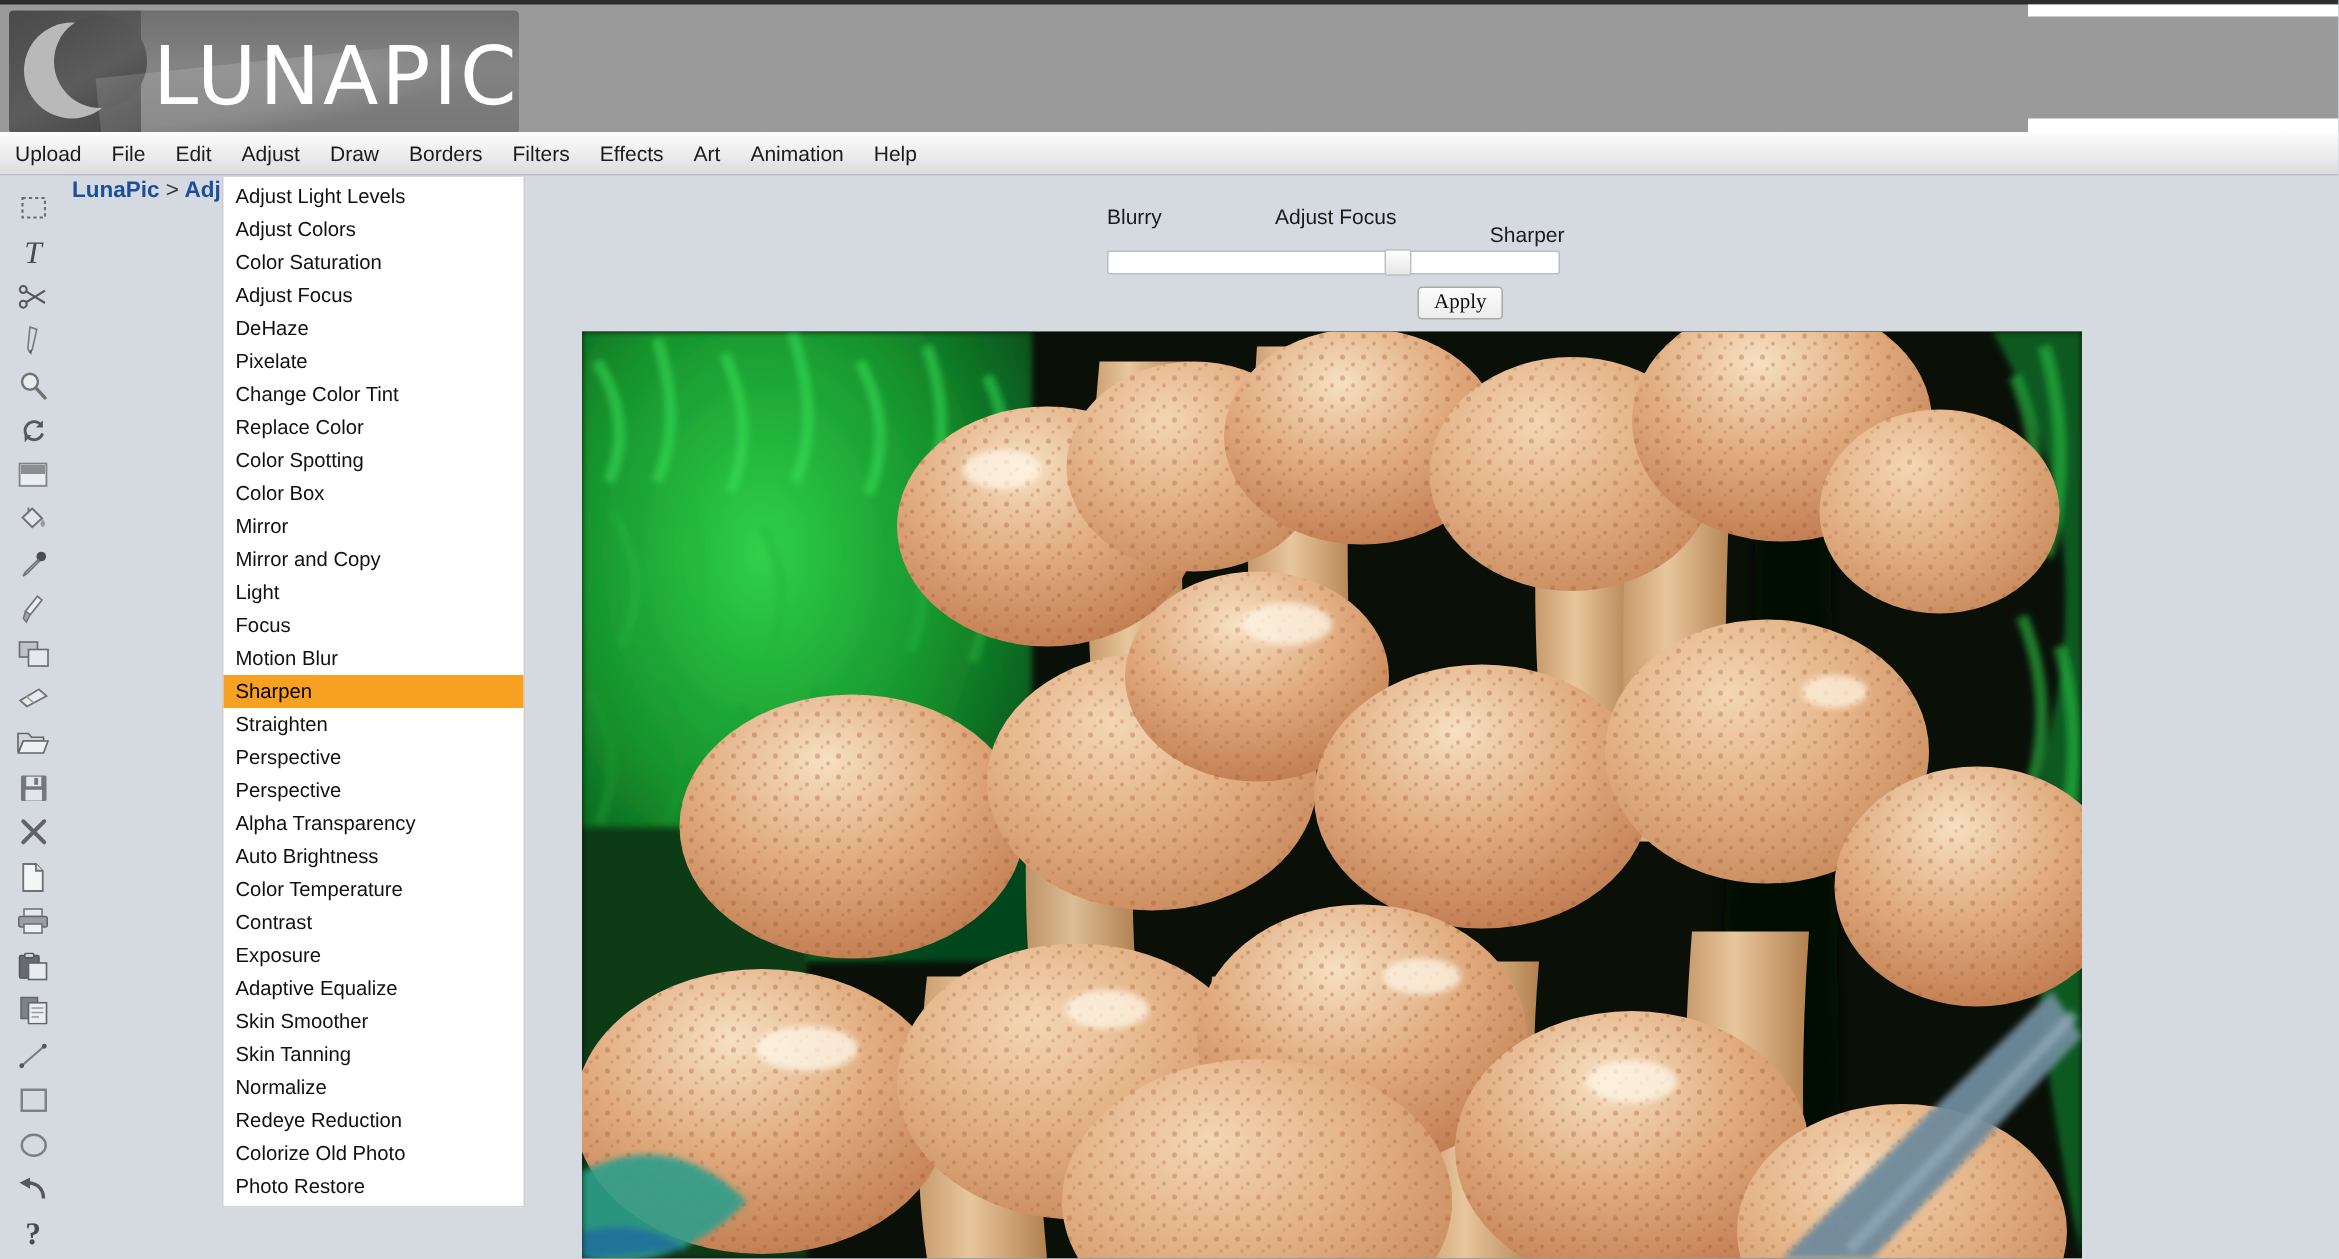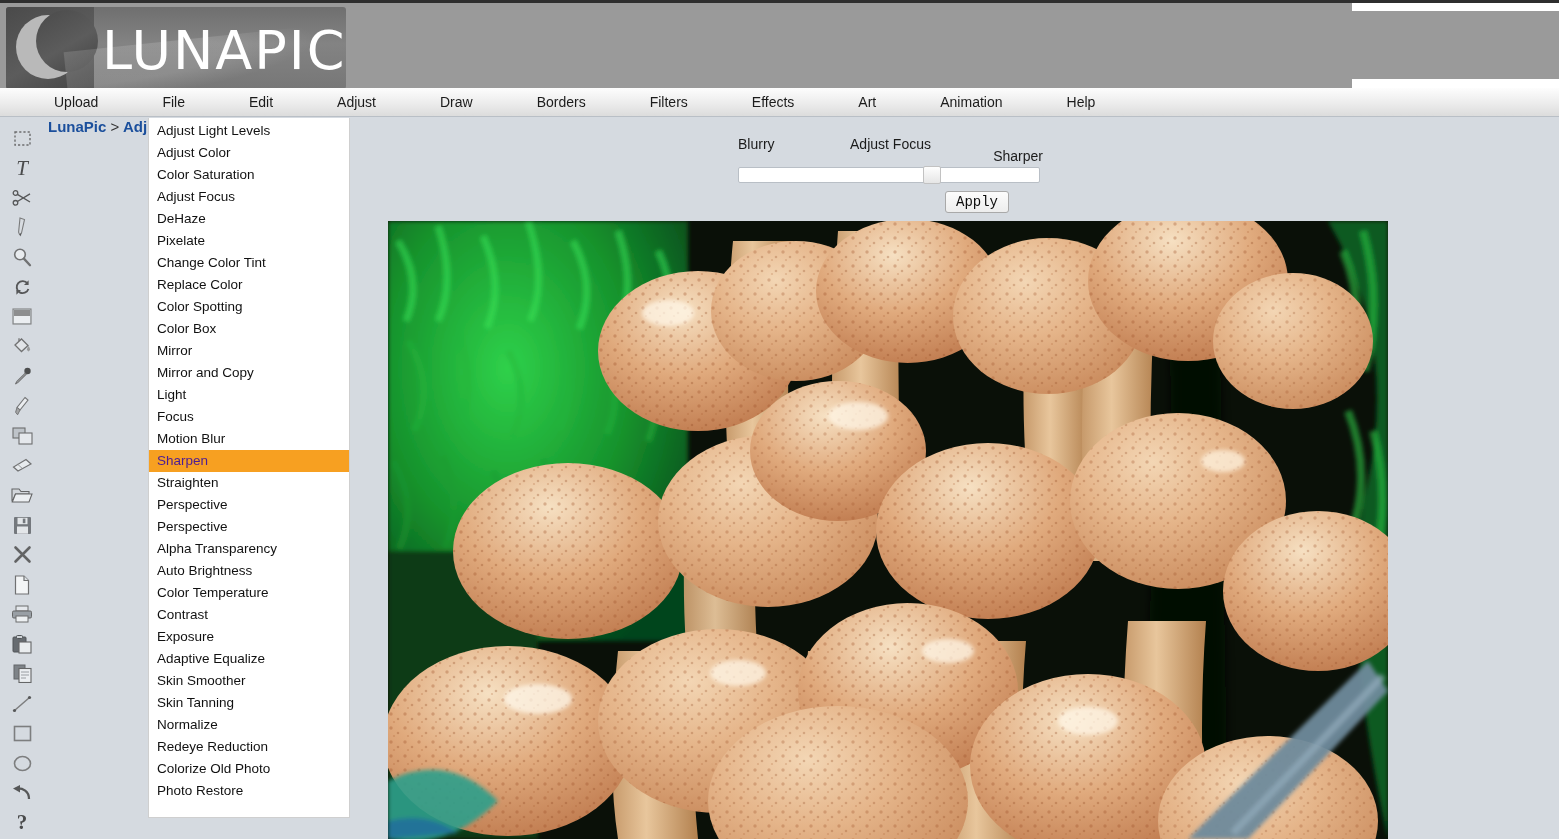--- a/index.html
+++ b/index.html
@@ -59,21 +59,21 @@
 
   
   .menubar {
     position: absolute; left: 0; top: 88px; width: 1559px; height: 29px;
     background: linear-gradient(180deg,#fdfdfd 0%, #ececec 55%, #dcdcdc 100%);
     border-bottom: 1px solid #b9bfc6;
     display: flex; align-items: center;
   }
   .menu-item {
     font-size: 14px; color: #1b1b1b; padding: 0 10px; height: 29px;
-    line-height: 29px; cursor: default; white-space: nowrap; margin-left: 44px;
+    line-height: 29px; cursor: default; white-space: nowrap;
   }
 
   
   .toolbar {
     position: absolute; left: 0; top: 117px; width: 44px; height: 722px;
     background: #d5dae0;
     display: flex; flex-direction: column; align-items: center;
     padding-top: 8px;
   }
   .tool {
@@ -99,27 +99,27 @@
   }
   .breadcrumb .sep { color: #333; font-weight: normal; }
 
   
   .dropdown {
     position: absolute; left: 148px; top: 118px; width: 202px;
     background: #ffffff;
     border: 1px solid #cfcfcf;
     border-top: none;
     z-index: 40;
-    padding: 2px 0 15px 0;
+    padding: 2px 0 2px 0;
   }
   .dd-item {
     font-size: 13.5px; color: #111; height: 22px; line-height: 22px;
     padding-left: 8px; white-space: nowrap; cursor: default;
   }
-  .dd-item.active { background: #f7a021; color: #4c1d95; }
+  .dd-item.active { background: #f7a021; color: #000000; }
 
   
   .controls { position: absolute; left: 738px; top: 136px; width: 305px; }
   .ctrl-labels {
     position: relative; height: 22px; font-size: 14px; color: #1b1b1b; text-align: right;
   }
   .ctrl-labels .l-left { position: absolute; left: 0; top: 0; }
   .ctrl-labels .l-mid  { position: absolute; left: 50%; top: 0; transform: translateX(-50%); }
   .ctrl-labels .l-right{ position: absolute; right: 0; top: 12px; }
   .slider-wrap {
@@ -130,21 +130,21 @@
     background: #ffffff; border: 1px solid #b9bfc6; border-radius: 2px;
   }
   .slider-thumb {
     position: absolute; left: 185px; top: 0px; width: 18px; height: 18px;
     background: linear-gradient(180deg,#fefefe,#e6e6e6);
     border: 1px solid #c2c2c2; border-radius: 2px;
   }
   .apply-row { margin-top: 7px; position: relative; height: 24px; }
   .apply-btn {
     position: absolute; left: 207px; top: 0;
-    font-family: Liberation Mono, monospace; font-size: 14px;
+    font-family: Liberation Serif, serif; font-size: 14px;
     color: #0c0c0c; background: linear-gradient(180deg,#fcfcfc,#ededed);
     border: 1px solid #a9a9a9; border-radius: 3px;
     padding: 2px 10px; cursor: pointer; text-align: center;
   }
 
   
   .photo {
     position: absolute; left: 388px; top: 221px;
     width: 1000px; height: 618px;
     overflow: hidden;
@@ -331,21 +331,21 @@
   </div>
 
   <div class="breadcrumb">
     <span>LunaPic</span>
     <span class="sep">&gt;</span>
     <span>Adj</span>
   </div>
 
   <div class="dropdown">
     <div class="dd-item">Adjust Light Levels</div>
-    <div class="dd-item">Adjust Color</div>
+    <div class="dd-item">Adjust Colors</div>
     <div class="dd-item">Color Saturation</div>
     <div class="dd-item">Adjust Focus</div>
     <div class="dd-item">DeHaze</div>
     <div class="dd-item">Pixelate</div>
     <div class="dd-item">Change Color Tint</div>
     <div class="dd-item">Replace Color</div>
     <div class="dd-item">Color Spotting</div>
     <div class="dd-item">Color Box</div>
     <div class="dd-item">Mirror</div>
     <div class="dd-item">Mirror and Copy</div>

